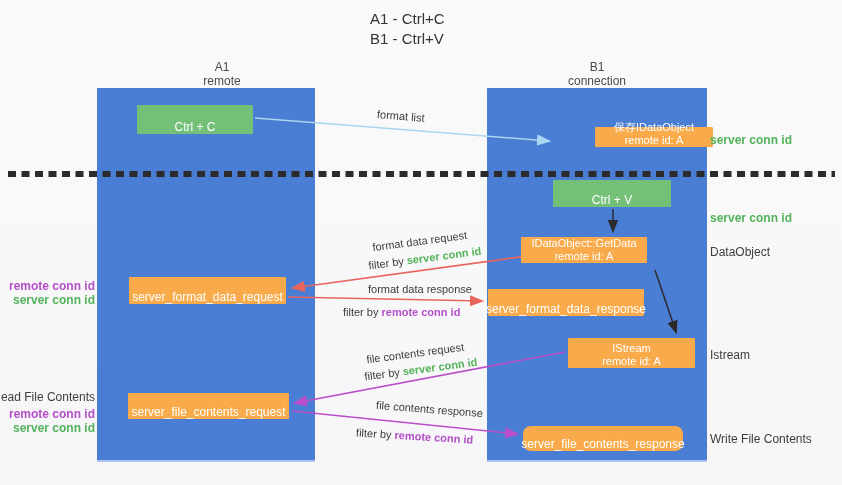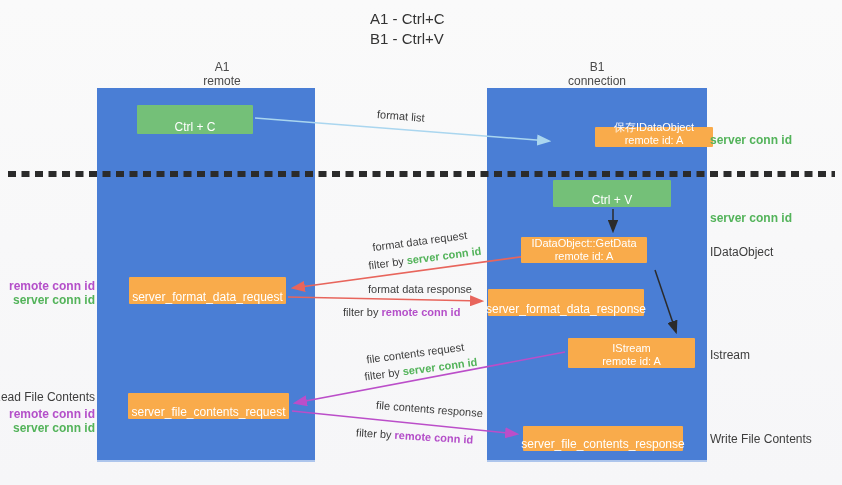--- a/index.html
+++ b/index.html
@@ -23,21 +23,21 @@
   .box .l1,.box .l2{font-size:11px;line-height:13px;}
   .box .single{font-size:12px;}
   .b-ctrlc{left:137px;top:105px;width:116px;height:29px;}
   .b-save{left:555px;top:127px;width:118px;height:20px;margin-left:40px;}
   .b-ctrlv{left:553px;top:180px;width:118px;height:27px;}
   .b-getdata{left:521px;top:237px;width:126px;height:26px;}
   .b-fdreq{left:129px;top:277px;width:157px;height:27px;}
   .b-fdresp{left:488px;top:289px;width:156px;height:27px;}
   .b-istream{left:568px;top:338px;width:127px;height:30px;}
   .b-fcreq{left:128px;top:393px;width:161px;height:26px;}
-  .b-fcresp{left:523px;top:426px;width:160px;height:25px;}
+  .b-fcresp{left:523px;top:426px;width:160px;height:25px;border-radius:8px;}
   .note{position:absolute;z-index:5;font-size:12px;color:#3d3d3d;white-space:nowrap;}
   .note.green{color:#53b35a;font-weight:bold;}
   .note.purple{color:#b44fc9;font-weight:bold;}
   .r-anno{left:710px;}
   .l-group{right:747px;text-align:right;line-height:14px;}
   .alabel{position:absolute;z-index:5;font-size:11px;color:#3d3d3d;white-space:nowrap;transform-origin:center;}
   .alabel b.green{color:#53b35a;}
   .alabel b.purple{color:#b44fc9;}
   .rot-up{transform:rotate(-7.5deg);}
   .rot-dn{transform:rotate(4.5deg);}
@@ -124,21 +124,21 @@
   </div>
   <div class="box orange b-fcreq">
     <div class="single">server_file_contents_request</div>
   </div>
   <div class="box orange b-fcresp">
     <div class="single">server_file_contents_response</div>
   </div>
 
   <div class="note green r-anno" style="top:133px;">server conn id</div>
   <div class="note green r-anno" style="top:211px;">server conn id</div>
-  <div class="note r-anno" style="top:245px;">IDataObject</div>
+  <div class="note r-anno" style="top:245px;">DataObject</div>
   <div class="note r-anno" style="top:348px;">Istream</div>
   <div class="note r-anno" style="top:432px;">Write File Contents</div>
 
   <div class="note l-group" style="top:279px;">
     <div class="note purple" style="position:static;">remote conn id</div>
     <div class="note green" style="position:static;">server conn id</div>
   </div>
   <div class="note l-group" style="top:390px;">
     <div style="color:#3d3d3d;">Read File Contents</div>
     <div class="note purple" style="position:static;margin-top:3px;">remote conn id</div>

